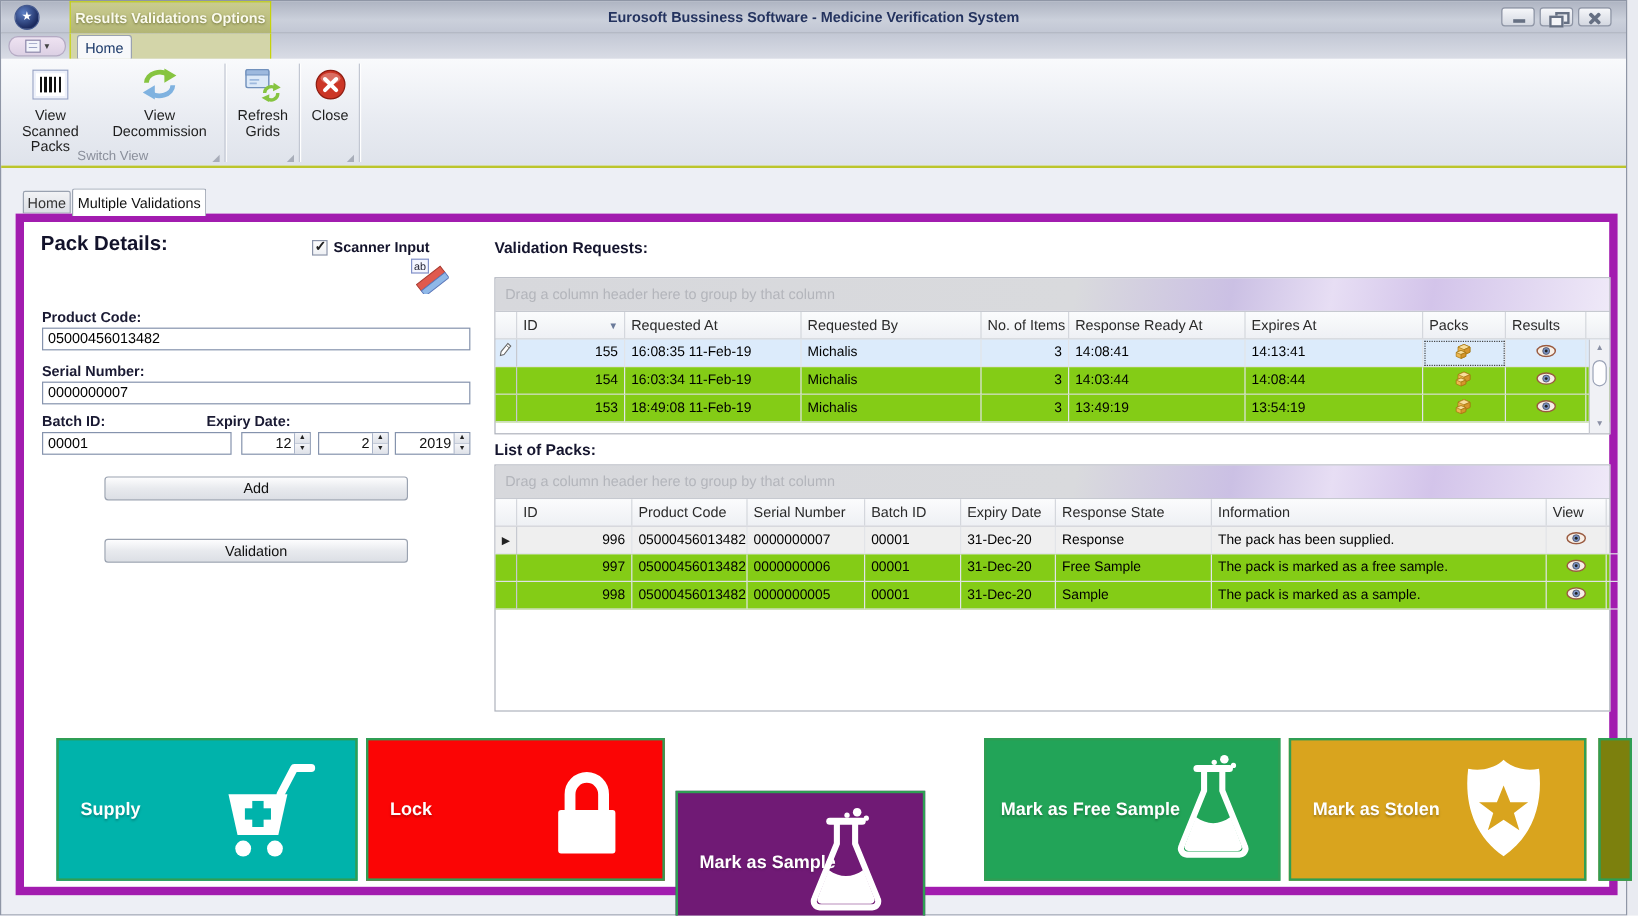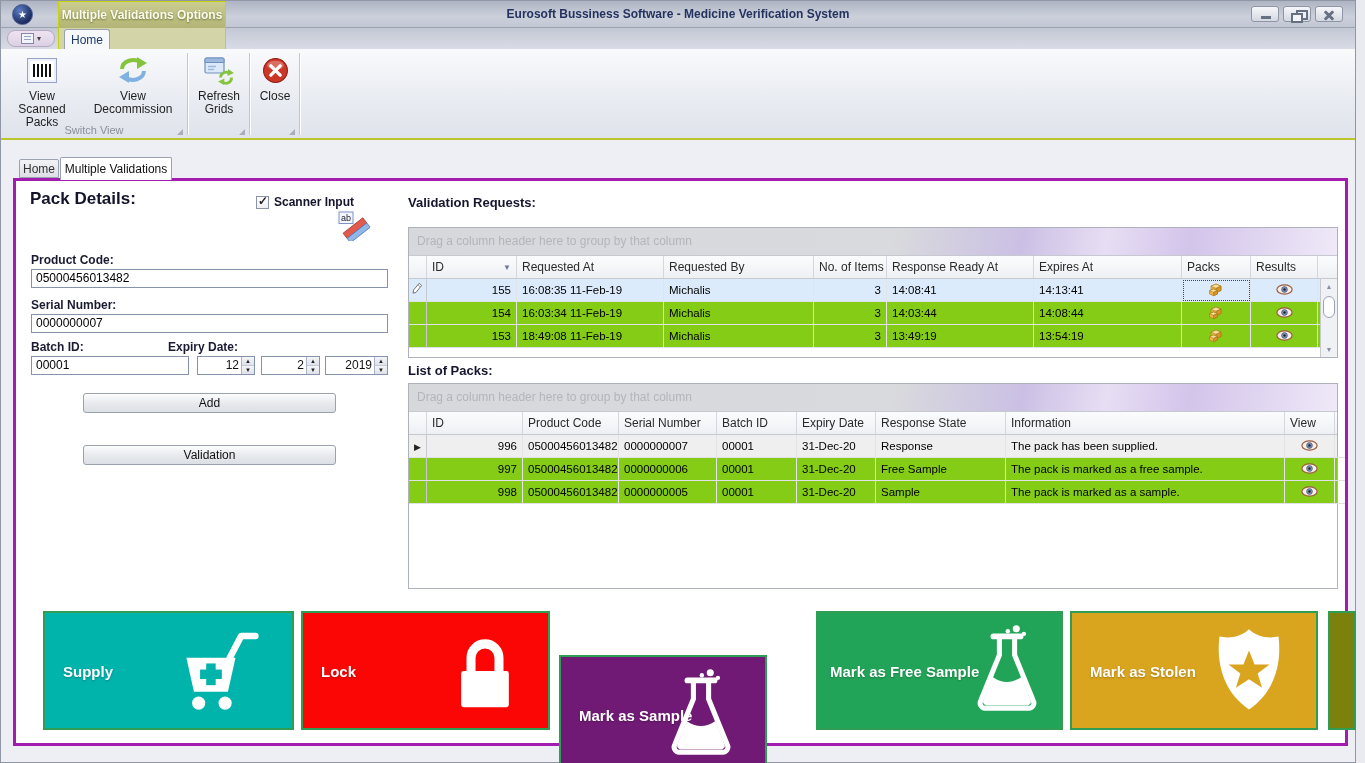--- a/index.html
+++ b/index.html
@@ -68,21 +68,21 @@
     border-left:6px solid transparent; border-bottom:6px solid #a8adb9; }
 
   
   .page-tab-home { position:absolute; left:18px; top:158px; width:40px; height:19px;
     background:linear-gradient(180deg,#f2f3f5,#dcdfe5); border:1px solid #9aa2b0; border-radius:2px 2px 0 0;
     font-size:12px; text-align:center; line-height:18px; color:#333; z-index:1; }
   .page-tab-mv { position:absolute; left:59px; top:156px; width:112px; height:23px;
     background:#fff; border:1px solid #9aa2b0; border-bottom:none; border-radius:2px 2px 0 0;
     font-size:12px; text-align:center; line-height:22px; color:#111; z-index:3; }
   .panel { position:absolute; left:12px; top:177px; width:1335px; height:568px;
-    background:#fff; border:3px solid #a21caf; z-index:2; }
+    background:#fff; border:7px solid #a21caf; z-index:2; }
 
   
   .pd-heading { position:absolute; left:14px; top:8px; font-size:17px; font-weight:bold; color:#13132b; }
   .scanner { position:absolute; left:240px; top:14px; display:flex; align-items:center; gap:5px; }
   .cb { width:13px; height:13px; border:1px solid #8a93a8; background:linear-gradient(180deg,#fdfdfd,#eef0f4); position:relative; }
   .cb span { position:absolute; left:1px; top:-3px; font-size:12px; font-weight:bold; color:#222; }
   .scanner b { font-size:12px; color:#13132b; }
   .eraser { position:absolute; left:322px; top:30px; }
   .flabel { position:absolute; font-size:12px; font-weight:bold; color:#1a1a33; }
   .tinput { position:absolute; height:19px; border:1px solid #8593ad; background:#fff;
@@ -142,21 +142,21 @@
     text-shadow:0 1px 2px rgba(0,0,0,.25); }
   .action svg.aicon { position:absolute; right:26px; top:50%; transform:translateY(-50%); }
 </style>
 </head>
 <body>
 
 <div class="window">
 
   <div class="titlebar">
     <div class="orb"><span>★</span></div>
-    <div class="ctx-tab">Multiple Validations Options</div>
+    <div class="ctx-tab">Results Validations Options</div>
     <div class="win-title">Eurosoft Bussiness Software - Medicine Verification System</div>
     <div class="win-btns">
       <div class="win-btn wb-min"></div>
       <div class="win-btn wb-res"></div>
       <div class="win-btn wb-close"></div>
     </div>
   </div>
 
   <div class="tabrow">
     <div class="ctx-band"></div>

